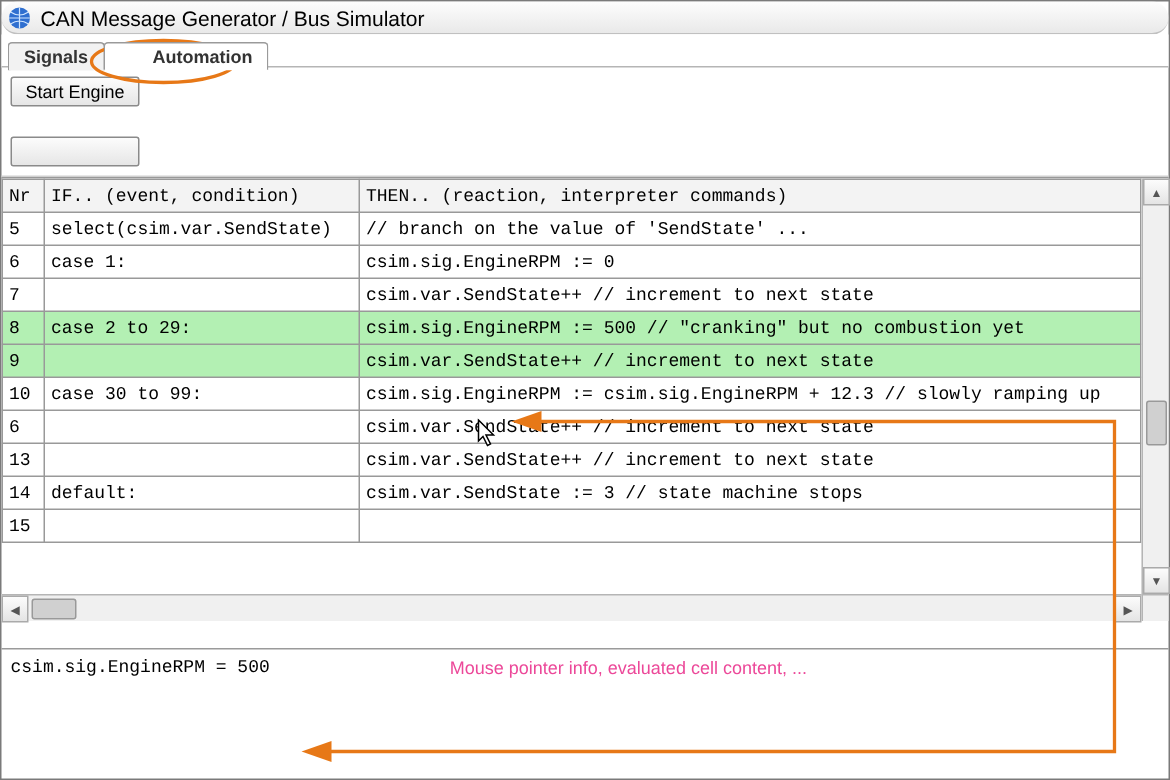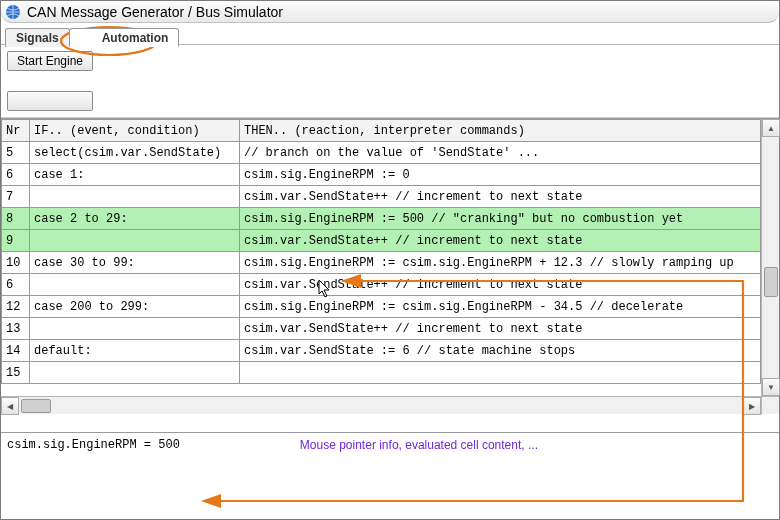--- a/index.html
+++ b/index.html
@@ -177,21 +177,21 @@
     font-family: Consolas, "Courier New", monospace;
     font-size: 12px;
     margin-top: 18px;
   }
   .status-bar .status-text {
     flex: 0 0 auto;
   }
   .status-bar .status-hint {
     margin-left: 120px;
     font-family: "Segoe UI", Arial, sans-serif;
-    color: #6d28d9;
+    color: #ec4899;
   }
   
   .annot {
     position: absolute;
     pointer-events: none;
   }
   .annot svg { overflow: visible; }
   .orange { stroke: #e77817; fill: none; stroke-width: 2.2; }
   .orange-fill { fill: #e77817; }
   
@@ -271,33 +271,28 @@
               <td>10</td>
               <td>case 30 to 99:</td>
               <td>csim.sig.EngineRPM := csim.sig.EngineRPM + 12.3 // slowly ramping up</td>
             </tr>
             <tr>
               <td>6</td>
               <td></td>
               <td>csim.var.SendState++ // increment to next state</td>
             </tr>
             <tr>
-              <td>12</td>
-              <td>case 200 to 299:</td>
-              <td>csim.sig.EngineRPM := csim.sig.EngineRPM - 34.5 // decelerate</td>
-            </tr>
-            <tr>
               <td>13</td>
               <td></td>
               <td>csim.var.SendState++ // increment to next state</td>
             </tr>
             <tr>
               <td>14</td>
               <td>default:</td>
-              <td>csim.var.SendState := 6 // state machine stops</td>
+              <td>csim.var.SendState := 3 // state machine stops</td>
             </tr>
             <tr>
               <td>15</td>
               <td></td>
               <td></td>
             </tr>
           </tbody>
       </table>
     </div>
 

